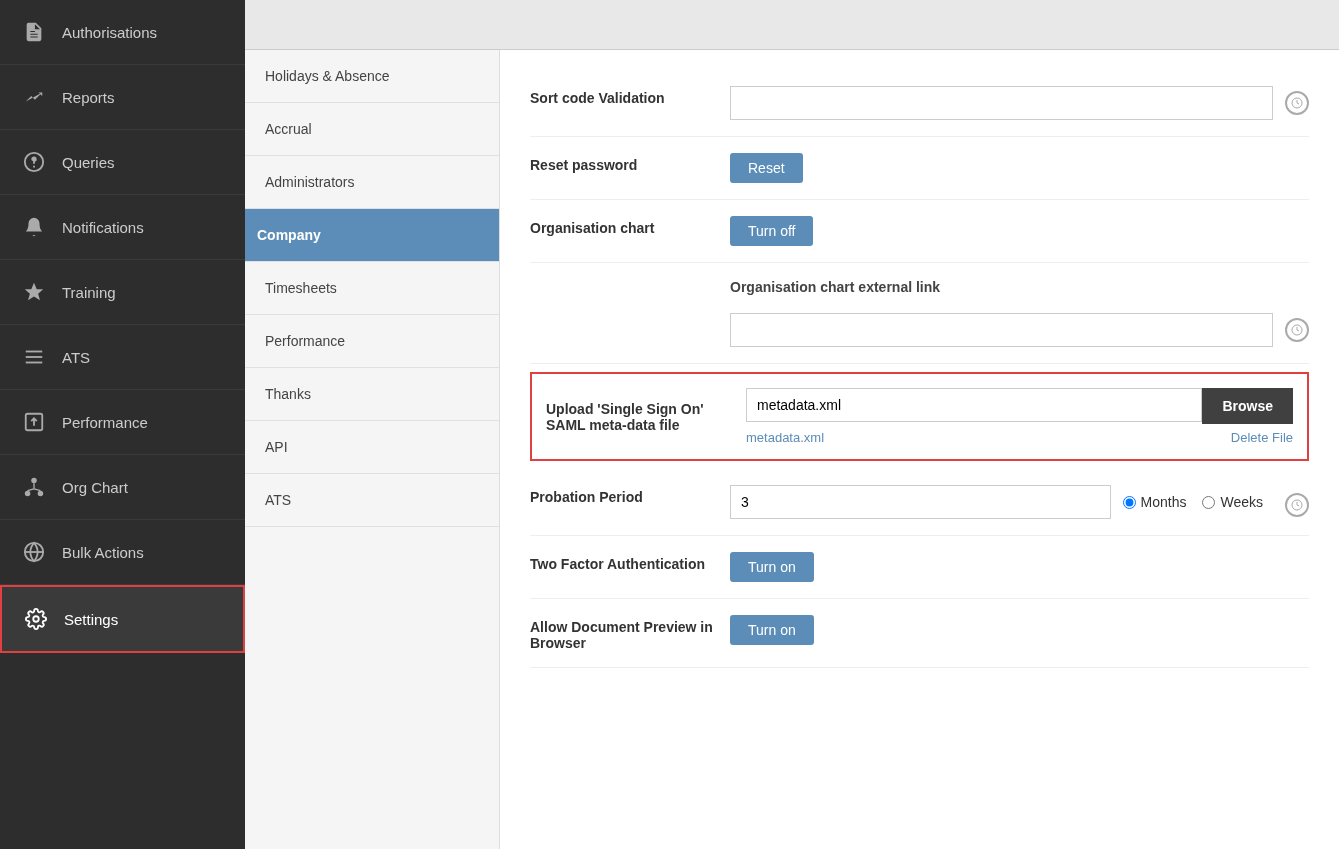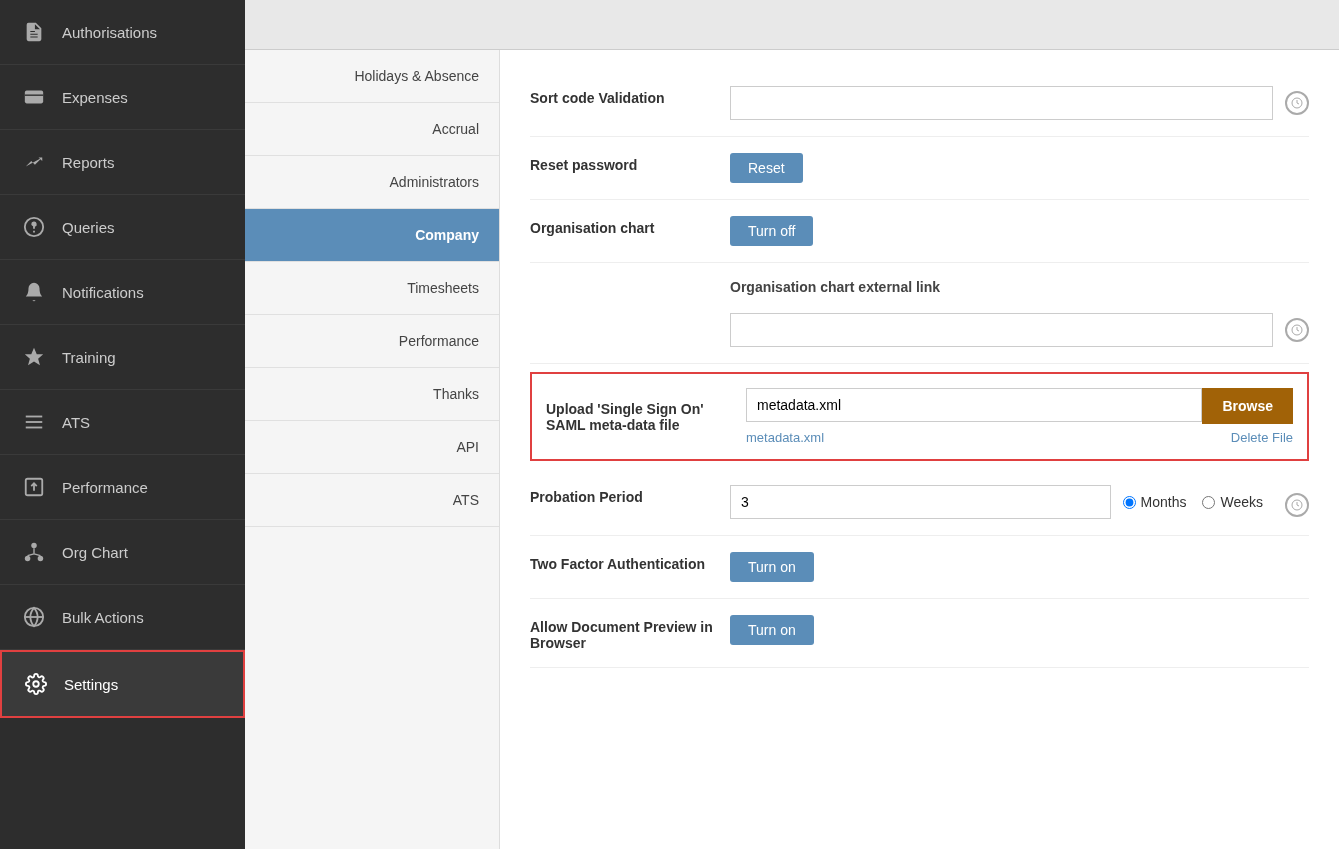--- a/index.html
+++ b/index.html
@@ -68,21 +68,20 @@
     }
 
     
     .subnav {
       width: 255px;
       background: #f5f5f5;
       border-right: 1px solid #ddd;
       height: 100%;
       overflow-y: auto;
       flex-shrink: 0;
-      text-align: right;
     }
     .subnav-item {
       padding: 18px 20px;
       color: #444;
       cursor: pointer;
       border-bottom: 1px solid #e0e0e0;
       font-size: 14px;
     }
     .subnav-item.selected {
       background: #5b8db8;
@@ -189,21 +188,21 @@
     .sso-file-input {
       flex: 1;
       border: 1px solid #5b8db8;
       border-right: none;
       padding: 6px 10px;
       font-size: 14px;
       height: 36px;
       background: #fff;
     }
     .btn-browse {
-      background: #a16207;
+      background: #404040;
       color: #fff;
       font-weight: bold;
       font-size: 14px;
       padding: 0 20px;
       border: none;
       cursor: pointer;
       height: 36px;
     }
     .sso-links {
       display: flex;
@@ -245,29 +244,20 @@
 <body>
 
 <div class="sidebar">
   <div class="sidebar-item">
     <div class="sidebar-icon">
       <svg width="22" height="22" viewBox="0 0 24 24" fill="currentColor">
           <path d="M14 2H6a2 2 0 0 0-2 2v16a2 2 0 0 0 2 2h12a2 2 0 0 0 2-2V8l-6-6zm-1 1.5L18.5 9H13V3.5zM8 17h8v1H8v-1zm0-3h8v1H8v-1zm0-3h5v1H8v-1z"></path>
         </svg>
     </div>
     <span>Authorisations</span>
-  </div>
-  <div class="sidebar-item">
-    <div class="sidebar-icon">
-      <svg width="22" height="22" viewBox="0 0 24 24" fill="currentColor">
-          <rect x="2" y="5" width="20" height="14" rx="2"></rect>
-          <path d="M2 10h20" stroke="#2d2d2d" stroke-width="1.5"></path>
-        </svg>
-    </div>
-    <span>Expenses</span>
   </div>
   <div class="sidebar-item">
     <div class="sidebar-icon">
       <svg width="22" height="22" viewBox="0 0 24 24" fill="currentColor">
           <polyline points="3,17 9,11 13,15 21,7"></polyline>
           <polyline points="17,7 21,7 21,11"></polyline>
         </svg>
     </div>
     <span>Reports</span>
   </div>

